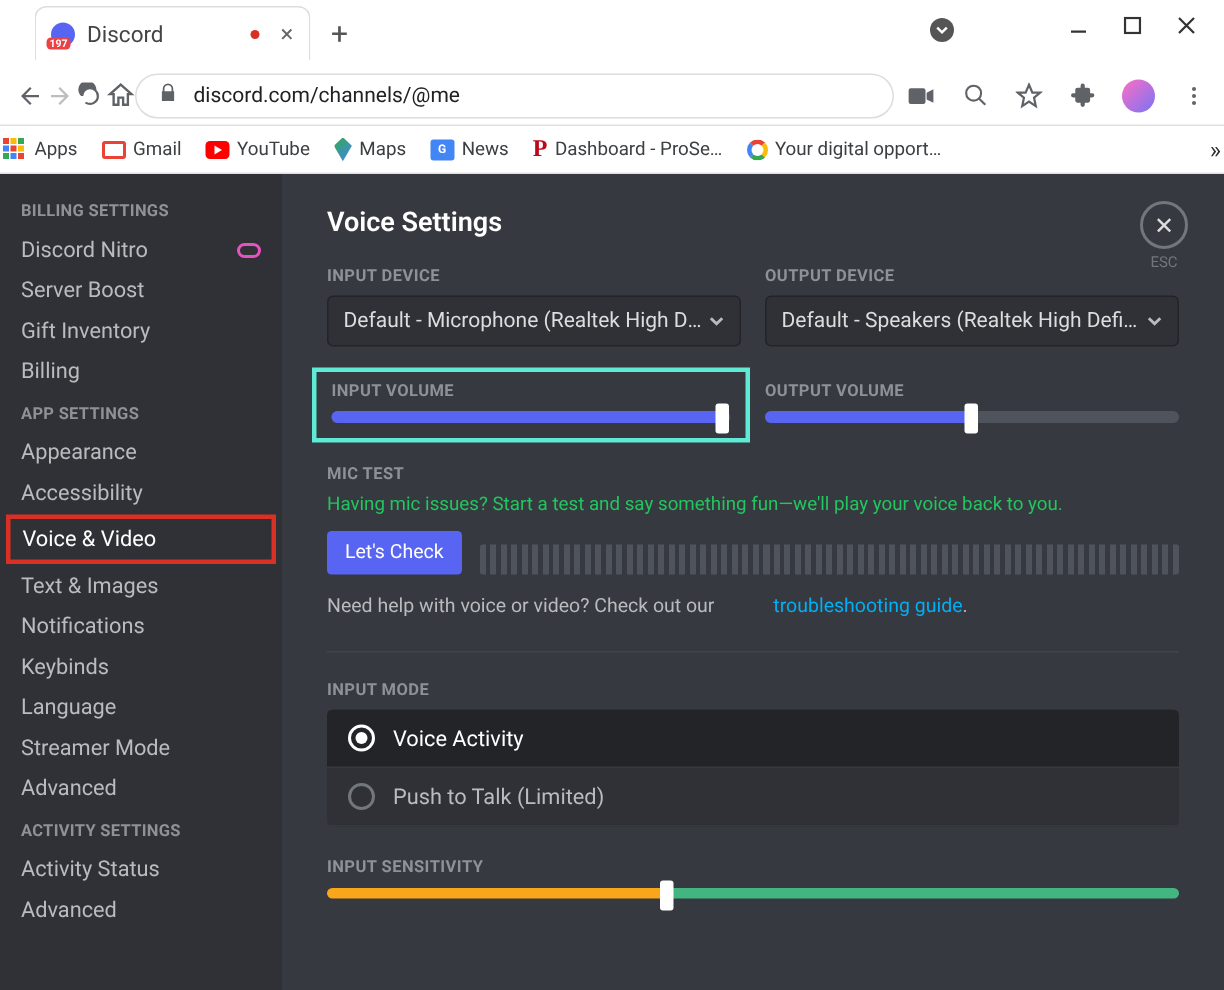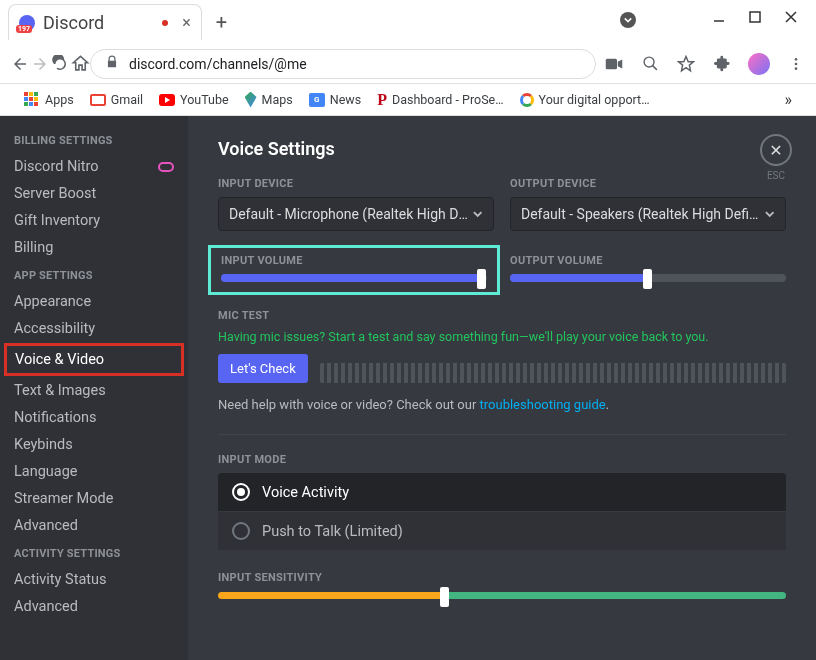--- a/index.html
+++ b/index.html
@@ -1,41 +1,41 @@
 <!DOCTYPE html>
 <html><head>
 <meta charset="utf-8">
 <style>
   * { box-sizing: border-box; margin: 0; padding: 0; font-family: -apple-system, BlinkMacSystemFont, "Segoe UI", Roboto, Helvetica, Arial, sans-serif; }
   body { width: 816px; height: 660px; overflow: hidden; background: #fff; }
   
   
   .titlebar { height: 44px; display:flex; align-items:center; background:#fff; position:relative;}
-  .tab { display:flex; align-items:center; height:36px; margin-left:8px; background:#fff; border-top-left-radius:8px;border-top-right-radius:8px; padding:0 10px; gap:8px; border:1px solid #ddd; border-bottom:none;}
+  .tab { display:flex; align-items:center; height:36px; margin-left:23px; background:#fff; border-top-left-radius:8px;border-top-right-radius:8px; padding:0 10px; gap:8px; border:1px solid #ddd; border-bottom:none;}
   .favicon { width:16px;height:16px; background:#5865F2; border-radius:50%; position:relative; display:flex;align-items:center;justify-content:center;}
   .favicon-badge { position:absolute; bottom:-2px; left:-3px; background:#ED4245; color:#fff; font-size:7px; font-weight:bold; padding:0 2px; border-radius:3px;}
-  .tab-title { font-size:18px; color:#444;}
+  .tab-title { font-size:15px; color:#444;}
   .tab-status-dot { width:6px;height:6px;border-radius:50%;background:#d93025; margin-left:50px;}
   .tab-close { font-size:16px; color:#666; margin-left:6px;}
   .newtab { font-size:20px; color:#555; margin-left:14px;}
   .win-controls { position:absolute; right:0; top:0; display:flex; gap:22px; padding:10px 18px 0 0;}
   .win-btn { width:14px;height:14px; display:flex;align-items:center;justify-content:center; color:#333;}
   .profile-chev { position:absolute; right:180px; top:12px; width:16px;height:16px; border-radius:50%; background:#555; display:flex;align-items:center;justify-content:center;}
   
   
   .toolbar { height:40px; display:flex; align-items:center; padding:0 10px; border-bottom:1px solid #e0e0e0; background:#fff;}
   .nav-icon { color:#5f6368; display:flex; align-items:center; justify-content:center; width:20px;}
   .nav-icon.disabled { color:#bdbdbd; }
   .omnibox { flex:1; height:30px; border:1px solid #ddd; border-radius:20px; display:flex; align-items:center; padding:0 14px; gap:10px; font-size:14px; color:#202124;}
   .omnibox .lock { color:#5f6368; }
   .toolbar-right { display:flex; align-items:center; gap:16px; padding-left:8px;}
   .avatar { width:22px;height:22px;border-radius:50%; background:linear-gradient(135deg,#ff6ec4,#7873f5);}
   
   
-  .bookmarks { height:32px; display:flex; align-items:center; padding:0 24px; gap:16px; font-size:12.5px; color:#3c4043; border-bottom:1px solid #e0e0e0;}
+  .bookmarks { height:32px; display:flex; align-items:center; padding:0 2px; gap:16px; font-size:12.5px; color:#3c4043; border-bottom:1px solid #e0e0e0;}
   .bm { display:flex; align-items:center; gap:5px;}
   .bm-icon-apps { width:16px;height:16px; display:grid; grid-template-columns:repeat(3,4px); grid-template-rows:repeat(3,4px); gap:1px;}
   .bm-icon-apps span{background:#ea4335;} .bm-icon-apps span:nth-child(2){background:#fbbc05;}
   .bm-icon-apps span:nth-child(3){background:#34a853;}.bm-icon-apps span:nth-child(4){background:#4285f4;}
   .bm-icon-apps span:nth-child(5){background:#ea4335;}.bm-icon-apps span:nth-child(6){background:#fbbc05;}
   .bm-icon-apps span:nth-child(7){background:#34a853;}.bm-icon-apps span:nth-child(8){background:#4285f4;}
   .bm-icon-apps span:nth-child(9){background:#ea4335;}
   .gmail-ic{width:16px;height:12px;border:2px solid #ea4335;border-radius:2px;position:relative;}
   .yt-ic{width:16px;height:12px;background:#ff0000;border-radius:3px;display:flex;align-items:center;justify-content:center;}
   .yt-ic::after{content:'';border-left:5px solid #fff;border-top:3px solid transparent;border-bottom:3px solid transparent;}
@@ -69,21 +69,21 @@
   .slider { position:relative; height:8px; background:#4f545c; border-radius:4px; margin-top:6px;}
   .slider-fill { position:absolute; left:0; top:0; bottom:0; background:#5865F2; border-radius:4px;}
   .slider-thumb { position:absolute; top:-5px; width:9px; height:20px; background:#fff; border-radius:2px;}
   
   .mictest { margin-top:14px;}
   .mictest-desc { font-size:12.5px; color:#22c55e; margin-bottom:10px;}
   .mictest-row { display:flex; align-items:flex-end; gap:12px;}
   .lets-check { background:#5865F2; color:#fff; font-size:13px; padding:7px 12px; border:none; border-radius:3px;}
   .meter { flex:1; height:20px; background:repeating-linear-gradient(90deg,#4f545c 0 4px,transparent 4px 7px); border-radius:2px;}
   .help-text { font-size:13px; color:#b9bbbe; margin-top:14px;}
-  .help-text a{color:#00AFF4;text-decoration:none;}
+  .help-text a{color:#00AFF4;text-decoration:none;margin-left:36px;}
   .divider { height:1px; background:#40444b; margin:22px 0 18px;}
   
   .radio-group { background:#2f3136; border-radius:4px; overflow:hidden;}
   .radio-opt { padding:10px 14px; display:flex; align-items:center; gap:12px; color:#b9bbbe; font-size:14.5px; border-bottom:1px solid #36393f;}
   .radio-opt.selected { background:#222428; color:#fff;}
   .radio-circle{width:18px;height:18px;border:2px solid #72767d;border-radius:50%;display:flex;align-items:center;justify-content:center;}
   .radio-opt.selected .radio-circle{border-color:#fff;}
   .radio-opt.selected .radio-circle::after{content:'';width:8px;height:8px;background:#fff;border-radius:50%;}
   
   .sens-slider{position:relative;height:7px;margin-top:8px;border-radius:4px;overflow:visible;

